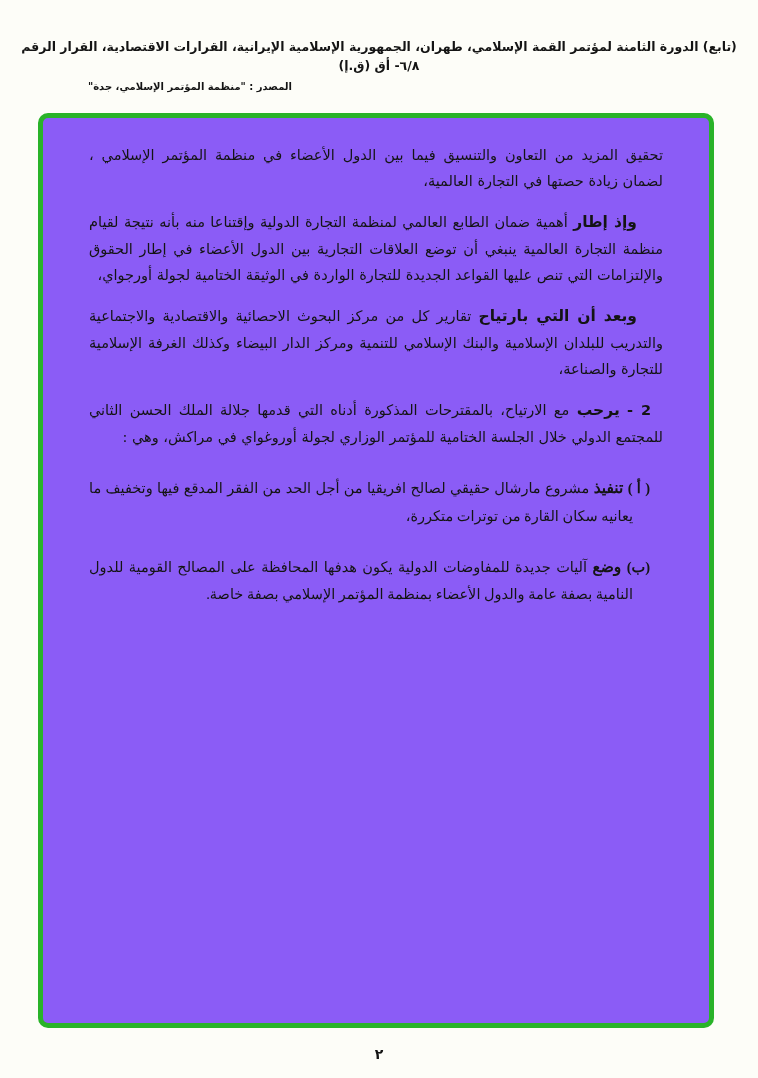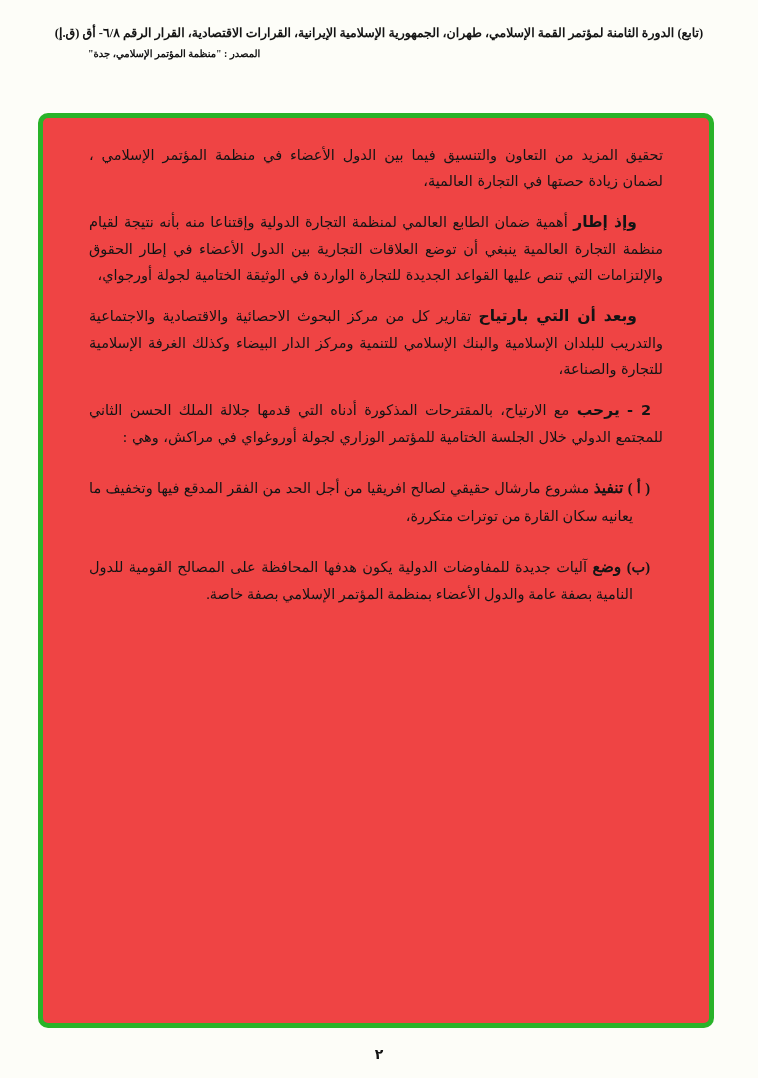--- a/index.html
+++ b/index.html
@@ -11,23 +11,22 @@
     position: relative;
     width: 758px;
     height: 1078px;
     background: #fdfdf8;
     font-family: "DejaVu Sans", sans-serif;
     color: #141414;
     overflow: hidden;
   }
   
   .doc-header {
-    padding-top: 24px;
+    padding-top: 38px;
     direction: rtl;
-    font-family: Liberation Serif, serif;
   }
   .doc-header .title-line {
     font-size: 12.5px;
     font-weight: bold;
     text-align: center;
     padding: 0 14px;
     line-height: 1.5;
   }
   .doc-header .source-line {
     direction: rtl;
@@ -40,21 +39,21 @@
   
   .content-frame {
     position: absolute;
     left: 38px;
     top: 113px;
     width: 676px;
     height: 915px;
     box-sizing: border-box;
     border: 5px solid #29b329;
     border-radius: 10px;
-    background: #ef4444;
+    background: #8b5cf6;
     overflow: hidden;
   }
   .content {
     direction: rtl;
     text-align: justify;
     padding: 24px 46px 8px 46px;
     font-size: 14.5px;
     line-height: 1.82;
   }
   .content p {

